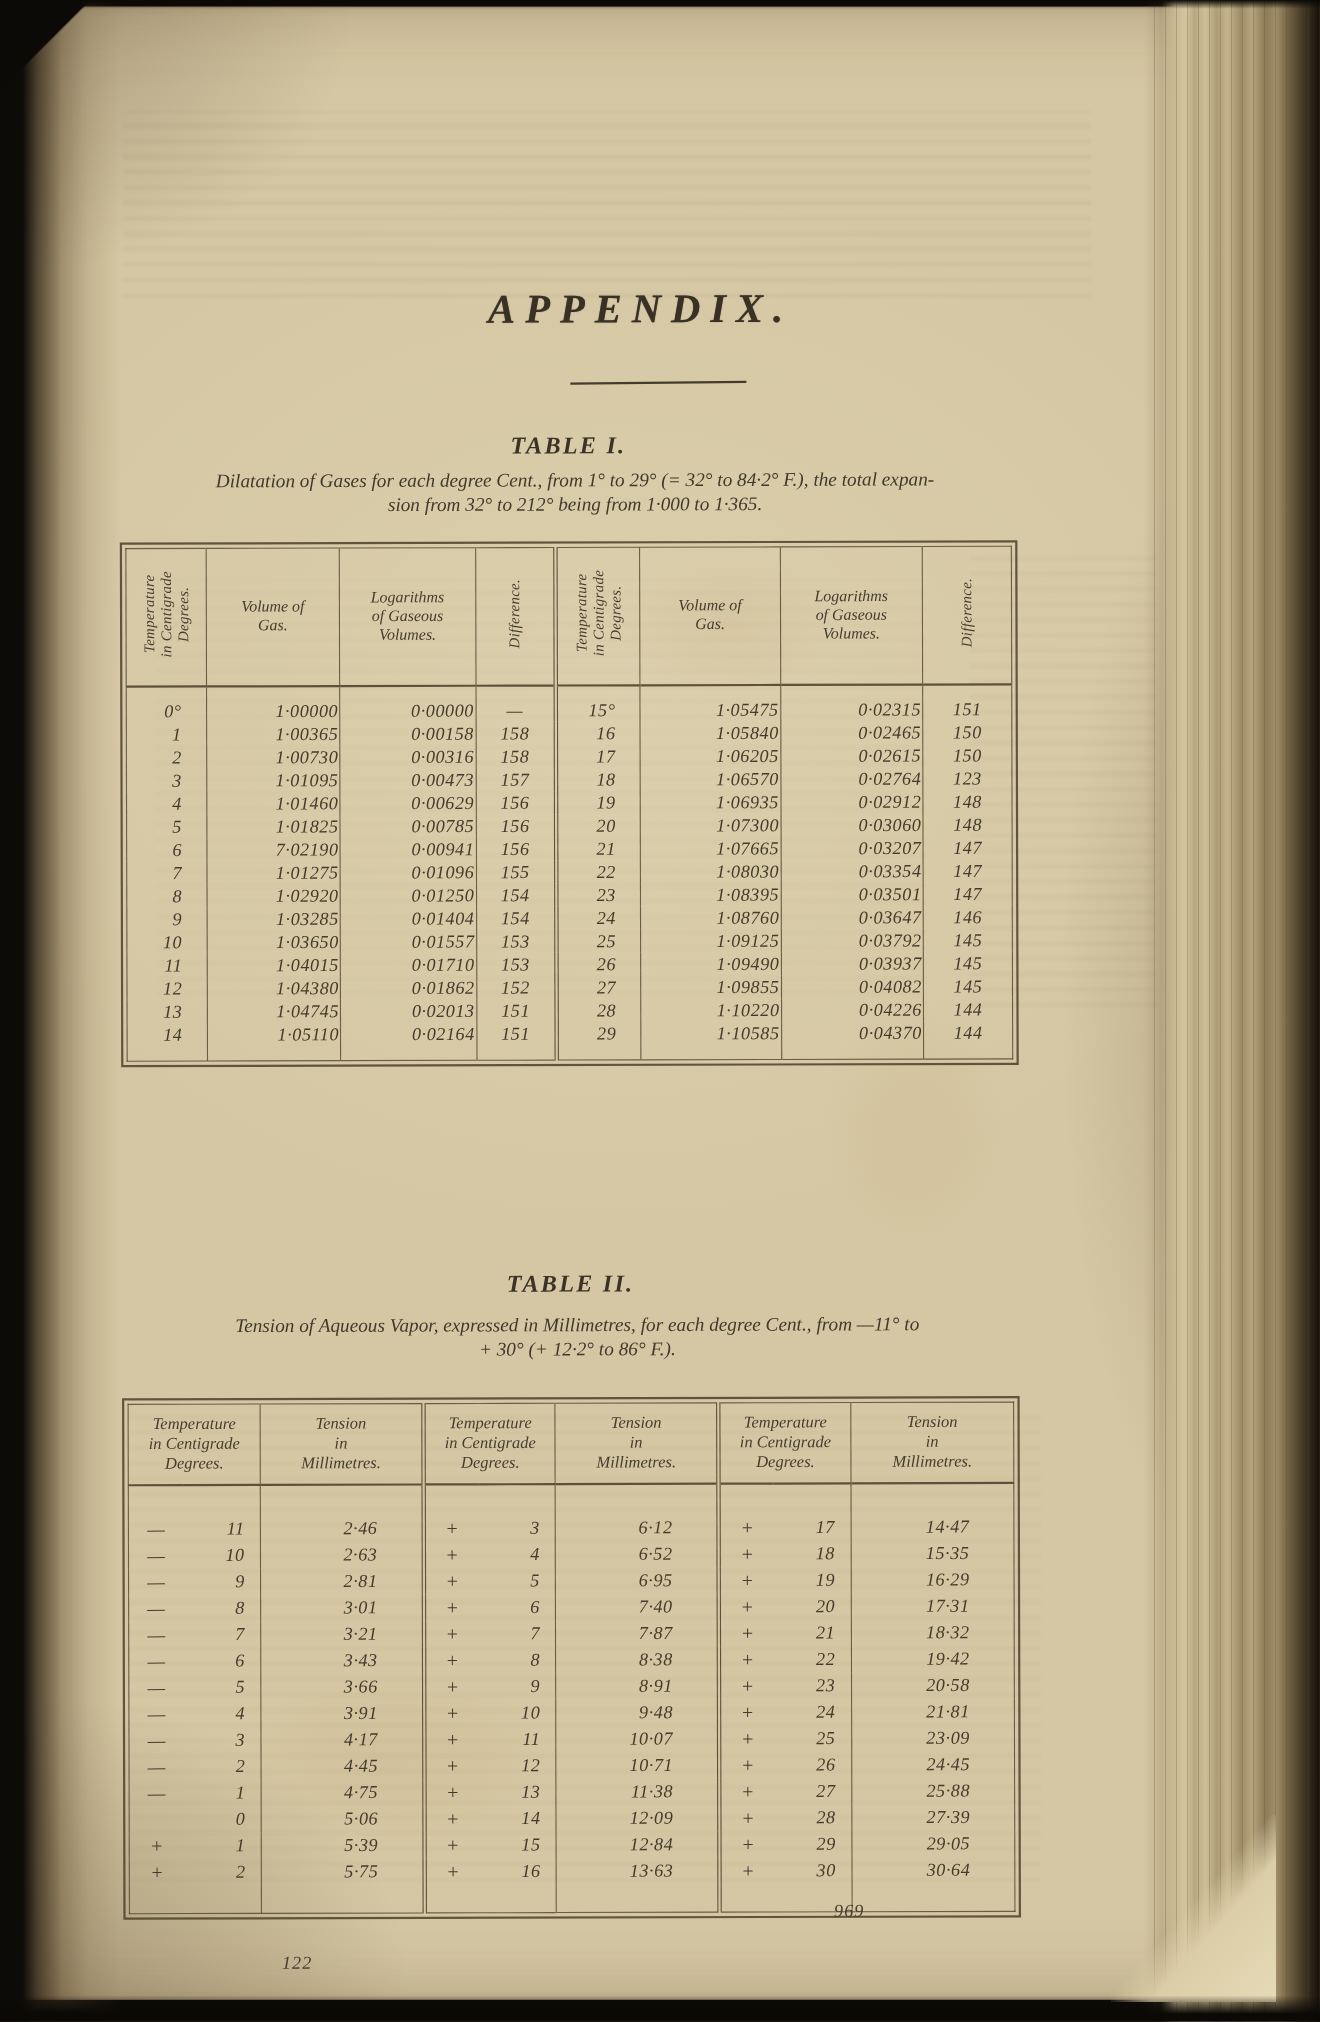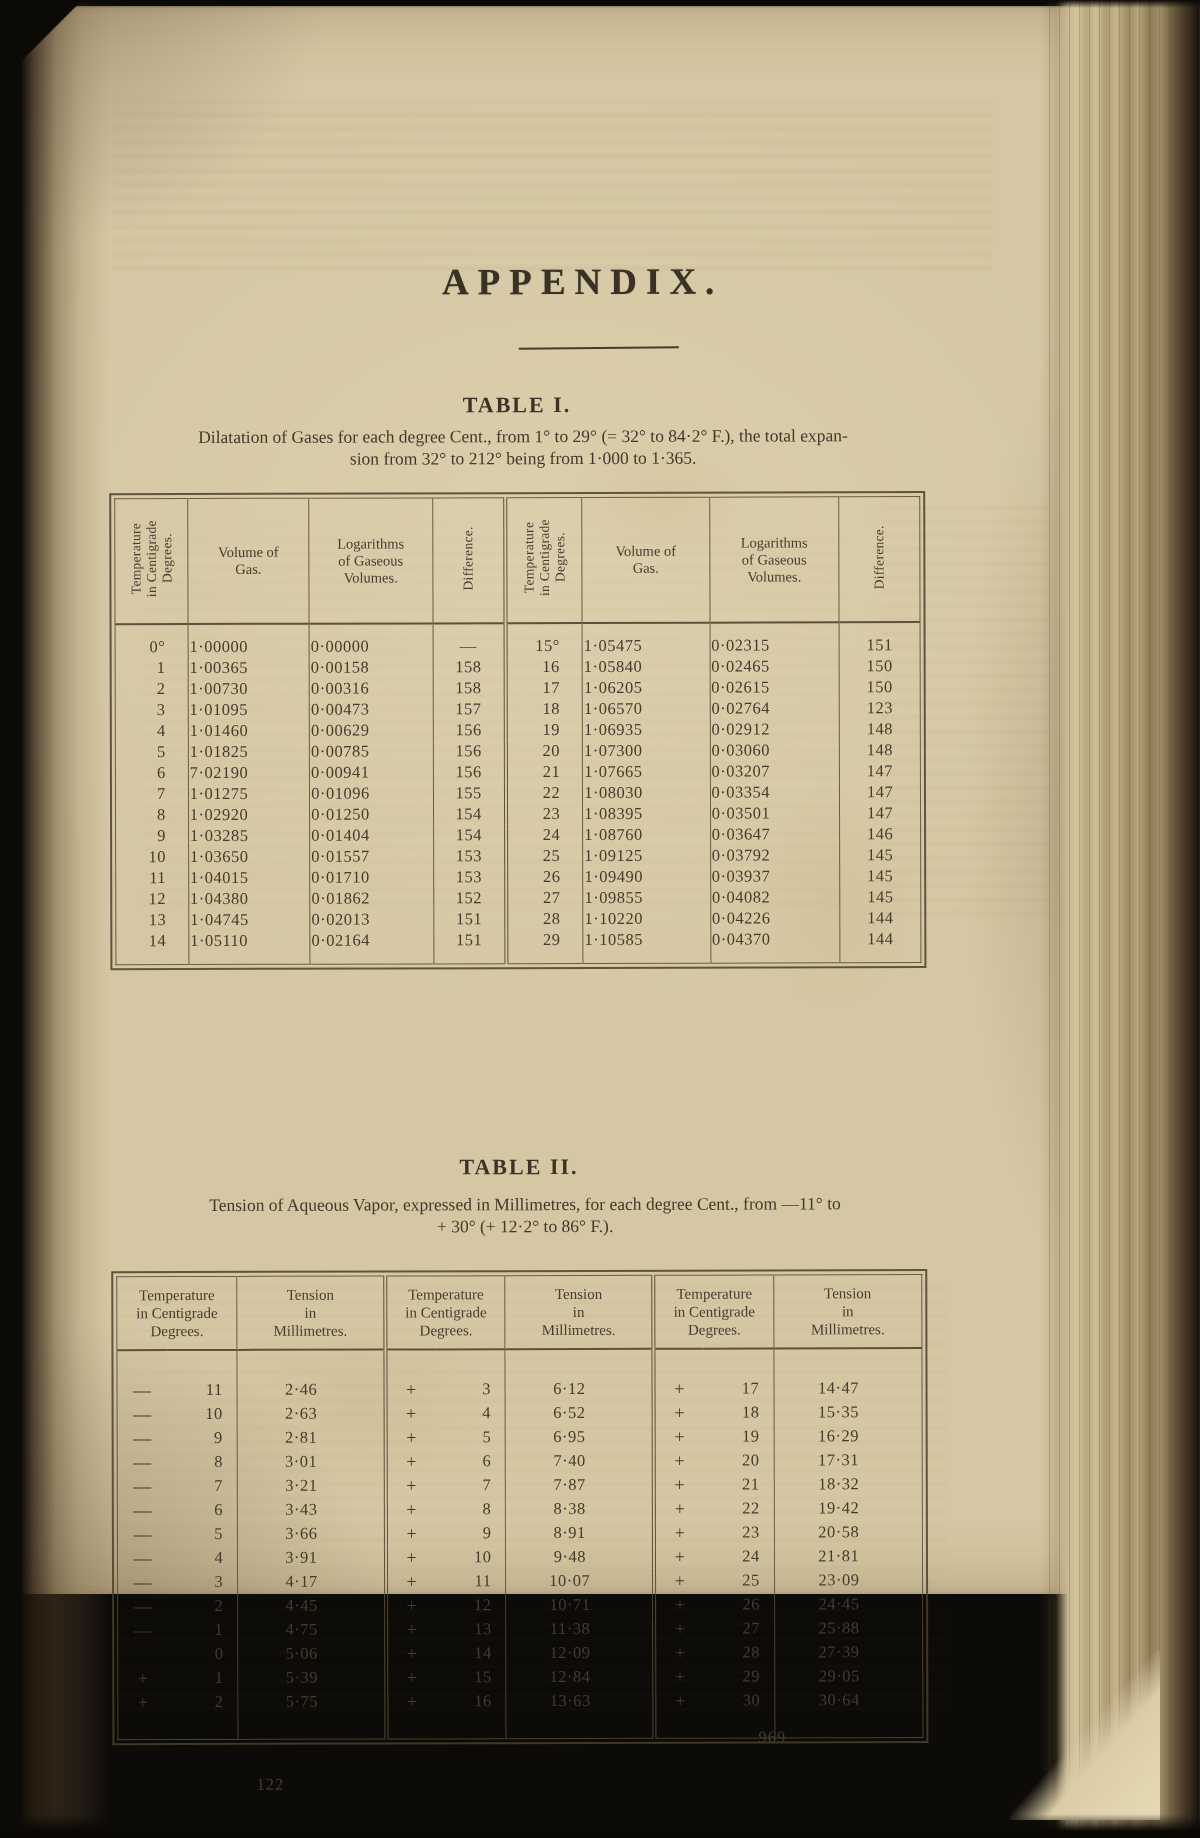--- a/index.html
+++ b/index.html
@@ -6,31 +6,32 @@
   body {
     width:1200px; height:1838px;
     background:#0d0b08;
     font-family:"Liberation Serif","DejaVu Serif",serif;
     position:relative; overflow:hidden;
   }
   .photo { position:absolute; inset:0; }
 
   
   .paper {
-    position:absolute; left:22px; top:6px; width:1122px; height:1588px;
+    position:absolute; left:22px; top:6px; width:1122px; height:1812px;
     background:
       radial-gradient(ellipse 900px 700px at 48% 35%, rgba(255,248,224,.16), rgba(255,248,224,0) 70%),
       radial-gradient(ellipse 500px 400px at 0% 0%, rgba(60,44,24,.28), rgba(60,44,24,0) 60%),
       radial-gradient(ellipse 600px 500px at 2% 100%, rgba(70,52,28,.30), rgba(70,52,28,0) 55%),
       radial-gradient(ellipse 300px 900px at 100% 50%, rgba(90,70,40,.25), rgba(90,70,40,0) 60%),
       radial-gradient(ellipse 140px 90px at 57% 31%, rgba(170,130,70,.10), rgba(170,130,70,0) 70%),
       radial-gradient(ellipse 120px 160px at 72% 56%, rgba(160,122,66,.08), rgba(160,122,66,0) 70%),
       radial-gradient(ellipse 200px 120px at 30% 88%, rgba(150,115,60,.07), rgba(150,115,60,0) 70%),
       #d5c7a3;
     box-shadow: inset 0 0 70px rgba(82,60,30,.30), inset 0 0 8px rgba(82,60,30,.25);
+    font-style: italic;
   }
   .ghost {
     position:absolute; pointer-events:none; opacity:.5; filter:blur(1px);
     background:repeating-linear-gradient(0deg, rgba(120,102,66,.10) 0 5px, rgba(120,102,66,0) 5px 14px);
   }
   .ghost.g1 { left:90px;  top:95px;   width:880px; height:170px; }
   .ghost.g2 { left:860px; top:490px;  width:170px; height:420px; opacity:.4; }
   .ghost.g3 { left:95px;  top:1275px; width:830px; height:430px; opacity:.25; }
   .ghost.g4 { left:120px; top:520px;  width:700px; height:380px; opacity:.18; }
 
@@ -101,33 +102,33 @@
   .t1 col.w-log2  { width:128px; } .t1 col.w-diff2{ width:80px; }
   .t1 th, .t1 td { border-left:1px solid rgba(86,74,52,.85); }
   .t1 th:first-child, .t1 td:first-child { border-left:none; }
   .t1 th.rot { height:112px; }
   .vtext { writing-mode:vertical-rl; transform:rotate(180deg); display:inline-block;
     font-size:13.5px; line-height:15.5px; letter-spacing:.3px; }
   .dbl { border-left:4px double rgba(86,74,52,.95) !important; }
   .t1 tbody tr:first-child td { padding-top:12px; }
   .t1 tbody tr:last-child  td { padding-bottom:14px; }
   .c-temp { text-align:right; padding-right:22px; }
-  .c-num  { text-align:left; }
+  .c-num  { text-align:right; }
   .c-diff { text-align:center; }
 
   
   .t2 col.w-sign { width:50px; } .t2 col.w-num { width:70px; } .t2 col.w-ten { width:148px; }
   .t2 th { font-size:15px; line-height:18px; padding:9px 2px; }
   .t2 td { line-height:22px; }
   .t2 th.b-l, .t2 td.t2-ten { border-left:1px solid rgba(86,74,52,.85); }
   .t2 tbody tr:first-child td { padding-top:28px; }
   .t2 tbody tr:last-child  td { padding-bottom:26px; }
   .t2-sign { text-align:center; font-size:18px; }
   .t2-num  { text-align:right; padding-right:14px; }
-  .t2-ten  { text-align:center; padding-right:20px; }
+  .t2-ten  { text-align:right; padding-right:40px; }
 
   .footer-num { position:absolute; font-size:16.5px; color:#453d30; letter-spacing:1px; }
   .fn-left  { left:232px; top:1768px; }
   .fn-right { left:734px; top:1722px; }
 </style>
 </head>
 <body>
 
 <div class="photo">
   <div class="paper">

